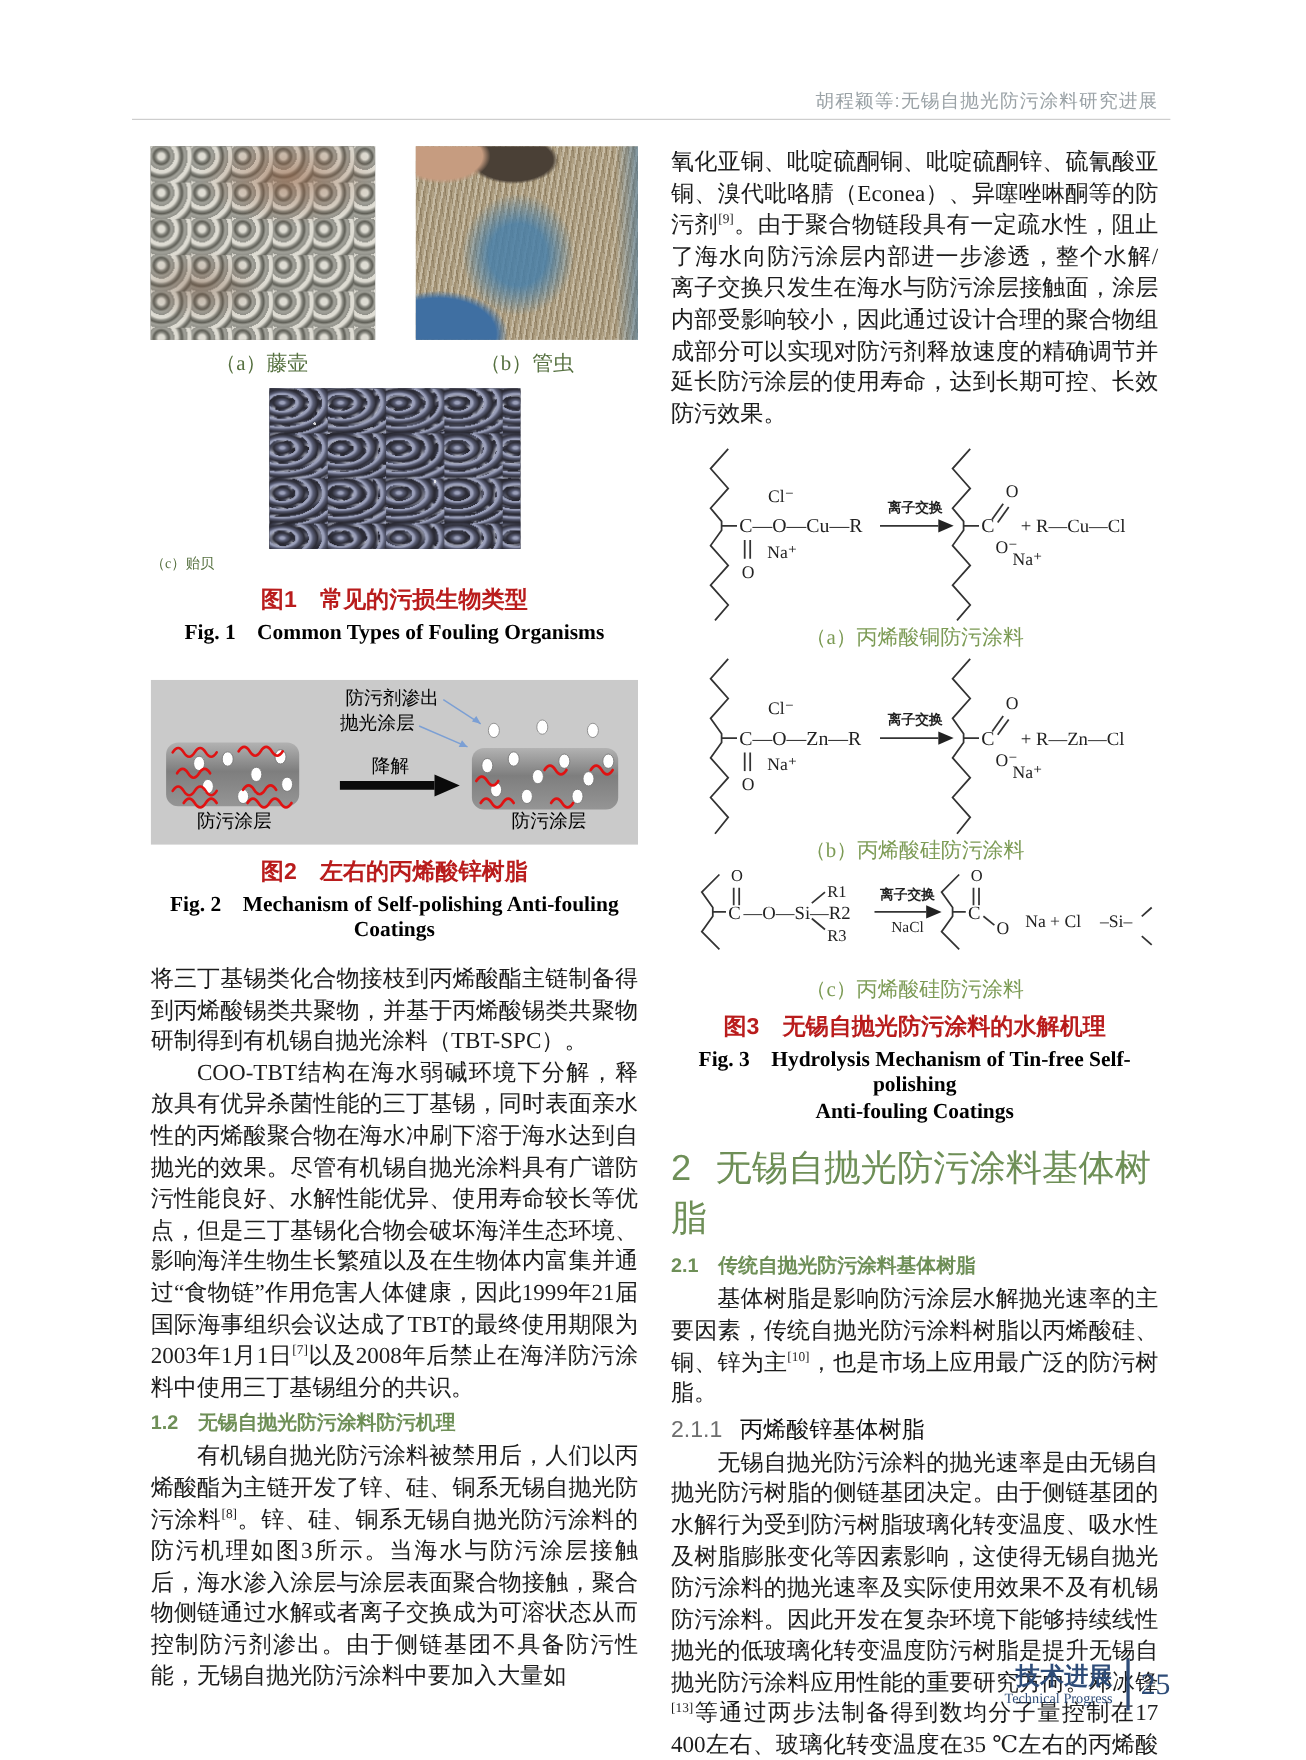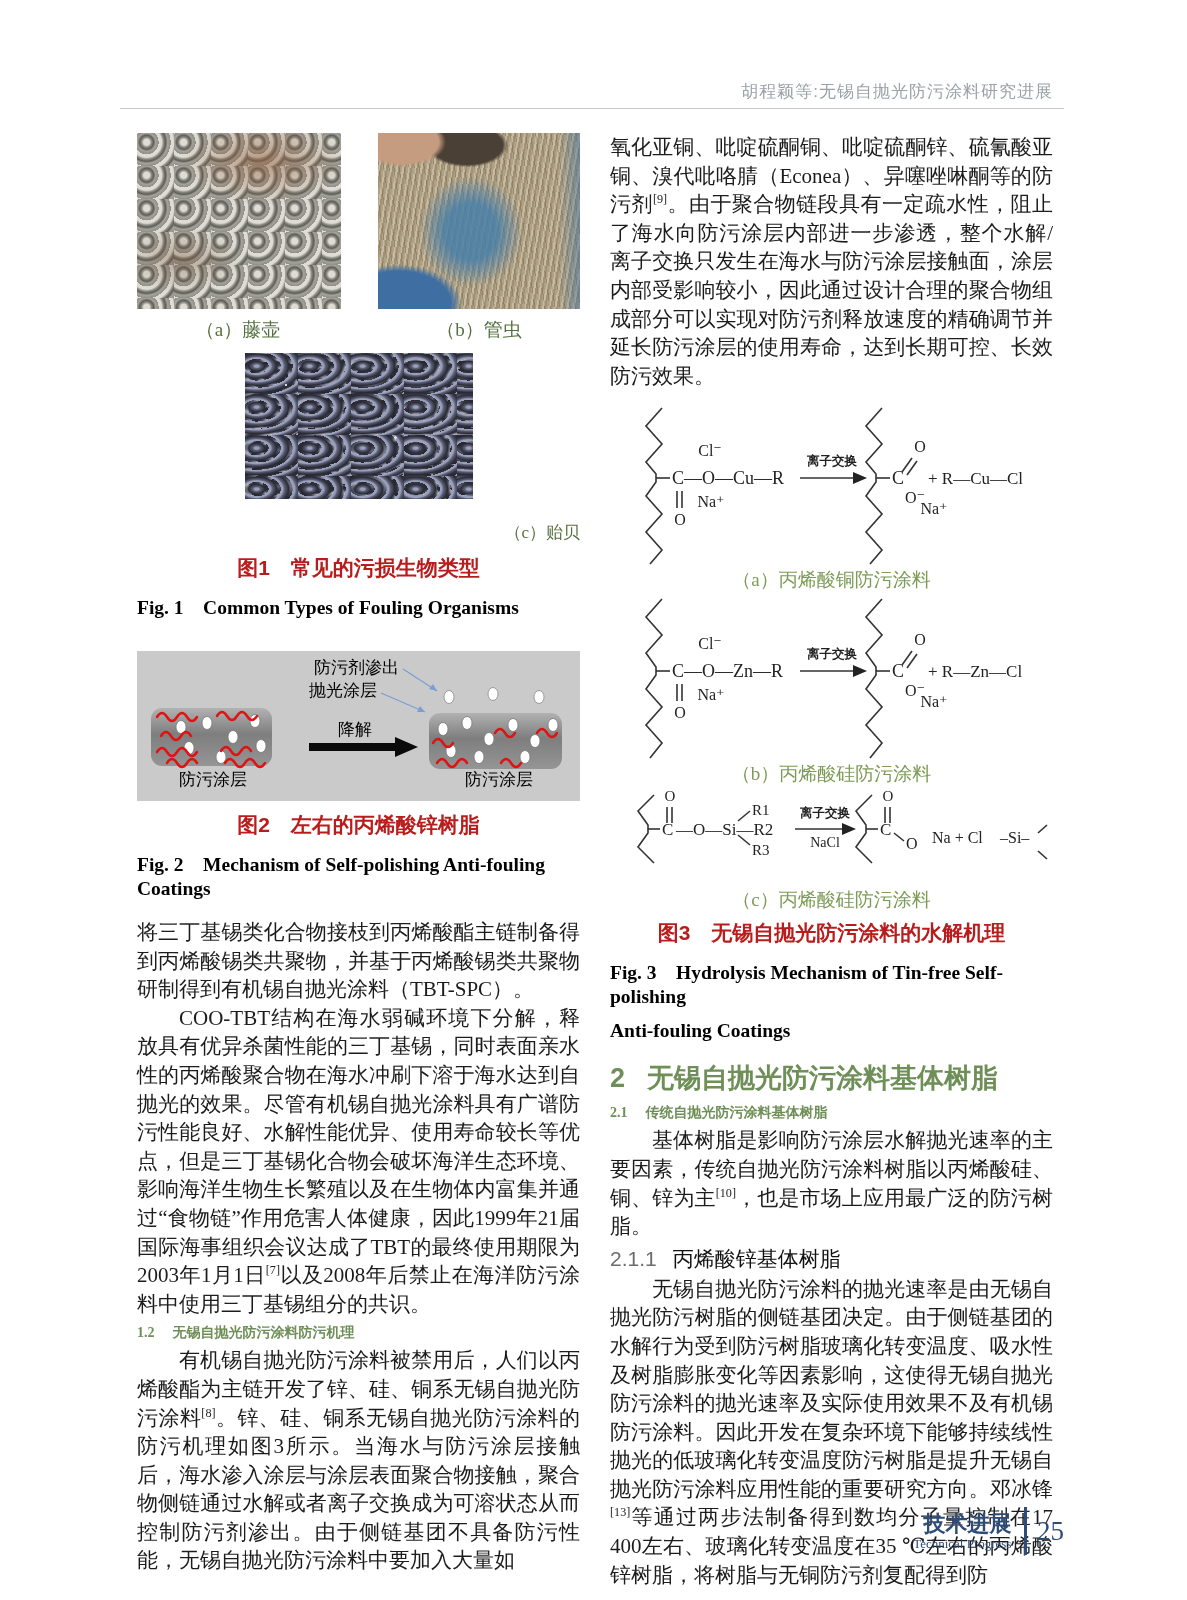--- a/index.html
+++ b/index.html
@@ -23,24 +23,24 @@
   .header-rule{position:absolute;top:108px;left:120px;width:944px;border-top:1.5px solid var(--rule-gray);}
   
   .col{position:absolute;top:133px;width:443px;}
   .col-left{left:137px;}
   .col-right{left:610px;}
   .body-p{font-size:21px;line-height:28.6px;text-align:justify;margin:0;}
   .indent{text-indent:2em;}
   .body-p sup{font-size:58%;line-height:0;}
   
   .h-sec{font-family:"Liberation Sans","DejaVu Sans",sans-serif;color:var(--heading-green);
-         font-weight:bold;font-size:27px;margin:18px 0 8px 0;}
+         font-weight:normal;font-size:33px;margin:18px 0 8px 0;}
   .h-sec .num{margin-right:22px;}
-  .h-sub{font-family:Liberation Serif, serif;color:var(--heading-green);
-         font-weight:bold;font-size:14px;margin:6px 0 4px 0;}
+  .h-sub{font-family:Liberation Sans, sans-serif;color:var(--heading-green);
+         font-weight:bold;font-size:18px;margin:6px 0 4px 0;}
   .h-sub .num{margin-right:18px;}
   .h-sub3{font-size:21px;margin:4px 0 2px 0;color:#111;}
   .h-sub3 .num{font-family:"Liberation Sans","DejaVu Sans",sans-serif;color:#6d6d6d;margin-right:16px;}
   
   .photo-row{display:flex;justify-content:space-between;}
   .photo{border:0;}
   .photo-a{width:204px;height:176px;background-color:#8f8f88;
     background-image:
       radial-gradient(ellipse 62% 38% at 62% 16%,rgba(148,96,64,.55),transparent 65%),
       radial-gradient(ellipse 48% 30% at 22% 72%,rgba(120,82,58,.38),transparent 62%),
@@ -59,24 +59,24 @@
   .photo-c{width:228px;height:146px;margin:10px auto 0 auto;background-color:#34343c;
     background-image:
       radial-gradient(circle 2px at 18% 22%,rgba(255,255,255,.8) 0 55%,transparent 70%),
       radial-gradient(circle 2px at 66% 58%,rgba(255,255,255,.75) 0 55%,transparent 70%),
       repeating-radial-gradient(ellipse 15px 9px at 22% 32%,#9ba0ba 0 2px,#5c6078 4px,#2b2b35 8px,transparent 12px),
       repeating-radial-gradient(ellipse 17px 10px at 64% 62%,#babece 0 2px,#4e5268 5px,#25252d 9px,transparent 13px),
       repeating-radial-gradient(ellipse 13px 8px at 44% 84%,#7d8098 0 2px,#3e405a 5px,#20202a 8px,transparent 11px);
     background-size:100% 100%,100% 100%,53px 41px,47px 37px,41px 33px;}
   .photo-cap-row{display:flex;justify-content:space-between;margin-top:8px;align-items:flex-end;}
   .photo-cap{width:202px;text-align:center;font-size:19px;color:var(--caption-green);}
-  .photo-cap-single{text-align:right;font-size:17px;color:var(--caption-green);margin-top:22px;}
+  .photo-cap-single{text-align:left;font-size:13px;color:var(--caption-green);margin-top:4px;}
   .figcap-cn{text-align:center;font-weight:bold;font-size:21px;margin-top:10px;
              font-family:"Liberation Sans","DejaVu Sans",sans-serif;color:#b91c1c;}
-  .figcap-en{text-align:left;font-weight:bold;font-size:19.5px;margin-top:12px;color:#000;}
+  .figcap-en{text-align:center;font-weight:bold;font-size:19.5px;margin-top:2px;color:#000;}
   
   .fig2-wrap{margin-top:30px;}
   .fig2-svg{display:block;width:443px;height:150px;}
   
   .fig3-wrap{margin-top:12px;}
   .scheme-svg{display:block;width:443px;}
   .scheme-cap{text-align:center;font-size:19px;color:var(--scheme-green);line-height:26px;}
   svg text{font-family:"Liberation Serif","DejaVu Serif",serif;fill:#222;}
   .atom18{font-size:18px;} .atom17{font-size:17px;} .atom16{font-size:16px;}
   .atom15{font-size:15px;} .atom14{font-size:14px;}

